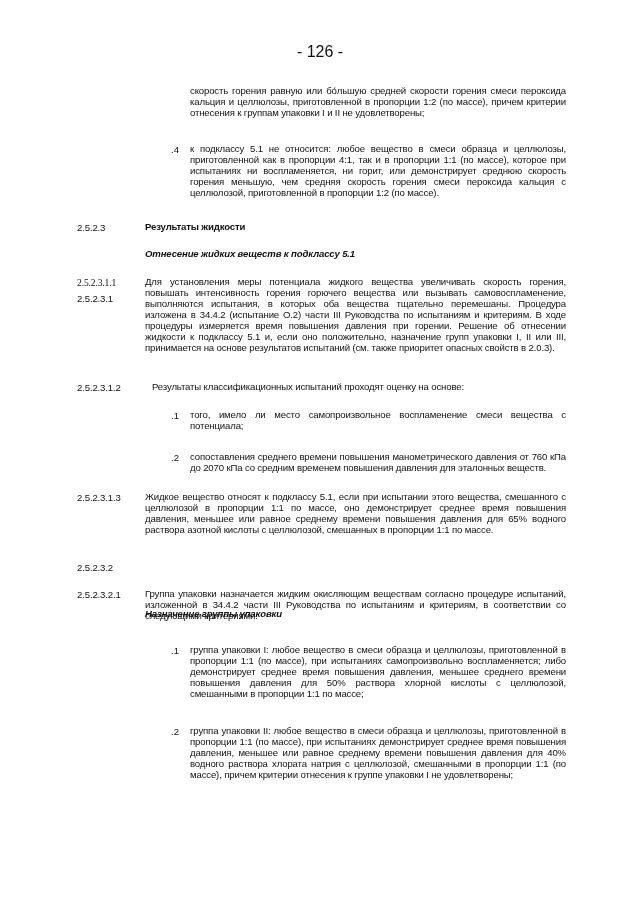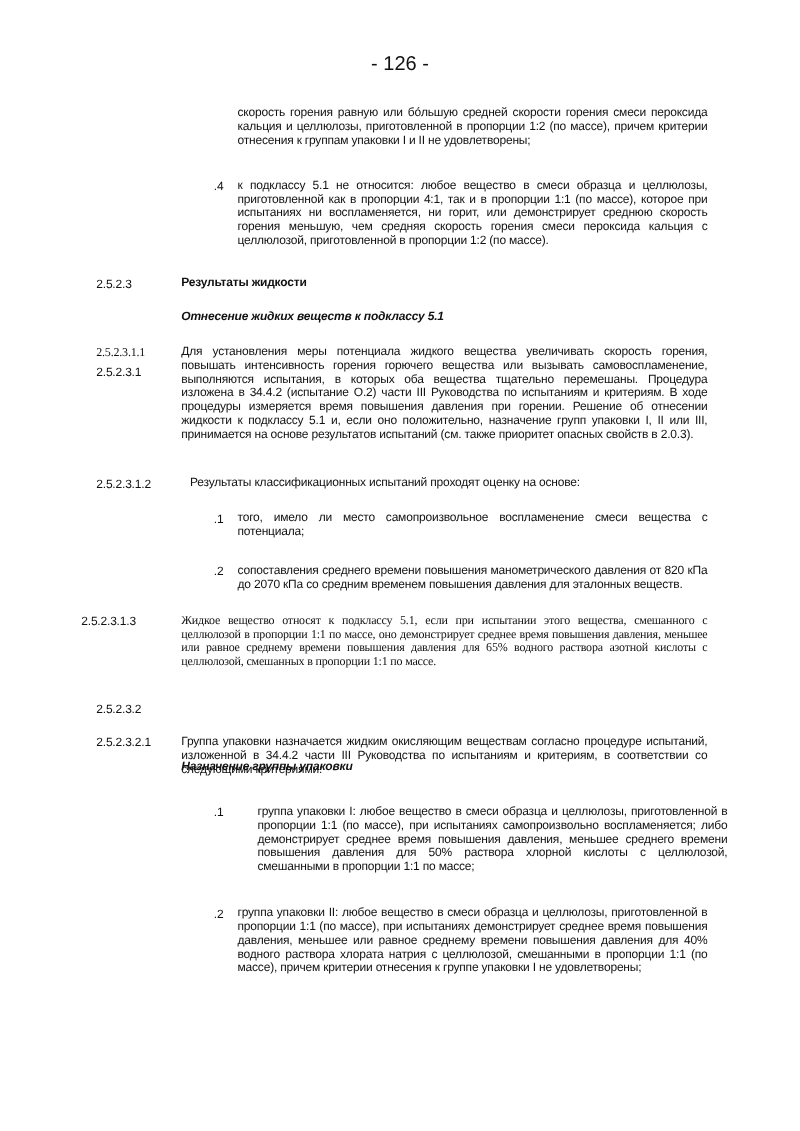--- a/index.html
+++ b/index.html
@@ -44,35 +44,35 @@
 <div class="num" style="top:381px; left:77px;">2.5.2.3.1.2</div>
 <div class="blk" style="top:381px; left:152px; width:421px;">
   <p class="just">Результаты классификационных испытаний проходят оценку на основе:</p>
 </div>
 <div class="mark" style="top:409px; left:171px;">.1</div>
 <div class="blk" style="top:409px; left:190px; width:376px;">
   <p class="just">того, имело ли место самопроизвольное воспламенение смеси вещества с потенциала;</p>
 </div>
 <div class="mark" style="top:451px; left:171px;">.2</div>
 <div class="blk" style="top:451px; left:190px; width:376px;">
-  <p class="just">сопоставления среднего времени повышения манометрического давления от 820 кПа до 2070 кПа со средним временем повышения давления для эталонных веществ.</p>
+  <p class="just">сопоставления среднего времени повышения манометрического давления от 760 кПа до 2070 кПа со средним временем повышения давления для эталонных веществ.</p>
 </div>
 
-<div class="num" style="top:491px; left:65px;">2.5.2.3.1.3</div>
-<div class="blk" style="top:491px; left:145px; width:421px;font-family:Liberation Serif, serif;">
+<div class="num" style="top:491px; left:77px;">2.5.2.3.1.3</div>
+<div class="blk" style="top:491px; left:145px; width:421px;">
   <p class="just">Жидкое вещество относят к подклассу 5.1, если при испытании этого вещества, смешанного с целлюлозой в пропорции 1:1 по массе, оно демонстрирует среднее время повышения давления, меньшее или равное среднему времени повышения давления для 65% водного раствора азотной кислоты с целлюлозой, смешанных в пропорции 1:1 по массе.</p>
 </div>
 
 <div class="num" style="top:561px; left:77px;">2.5.2.3.2</div>
 <div class="blk bi" style="top:561px; left:145px; width:420px;margin-top:47px;">Назначение группы упаковки</div>
 
 <div class="num" style="top:588px; left:77px;">2.5.2.3.2.1</div>
 <div class="blk" style="top:588px; left:145px; width:421px;">
   <p class="just">Группа упаковки назначается жидким окисляющим веществам согласно процедуре испытаний, изложенной в 34.4.2 части III Руководства по испытаниям и критериям, в соответствии со следующими критериями:</p>
 </div>
 <div class="mark" style="top:644px; left:171px;">.1</div>
-<div class="blk" style="top:644px; left:190px; width:376px;margin-left:16px;">
+<div class="blk" style="top:644px; left:190px; width:376px;">
   <p class="just">группа упаковки I: любое вещество в смеси образца и целлюлозы, приготовленной в пропорции 1:1 (по массе), при испытаниях самопроизвольно воспламеняется; либо демонстрирует среднее время повышения давления, меньшее среднего времени повышения давления для 50% раствора хлорной кислоты с целлюлозой, смешанными в пропорции 1:1 по массе;</p>
 </div>
 <div class="mark" style="top:725px; left:171px;">.2</div>
 <div class="blk" style="top:725px; left:190px; width:376px;">
   <p class="just">группа упаковки II: любое вещество в смеси образца и целлюлозы, приготовленной в пропорции 1:1 (по массе), при испытаниях демонстрирует среднее время повышения давления, меньшее или равное среднему времени повышения давления для 40% водного раствора хлората натрия с целлюлозой, смешанными в пропорции 1:1 (по массе), причем критерии отнесения к группе упаковки I не удовлетворены;</p>
 </div>
 
 </body></html>

